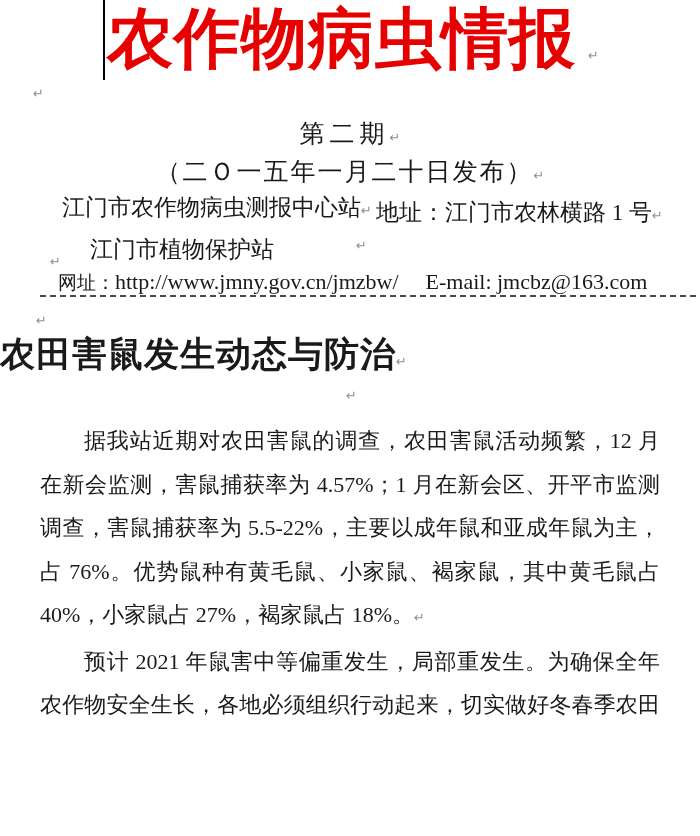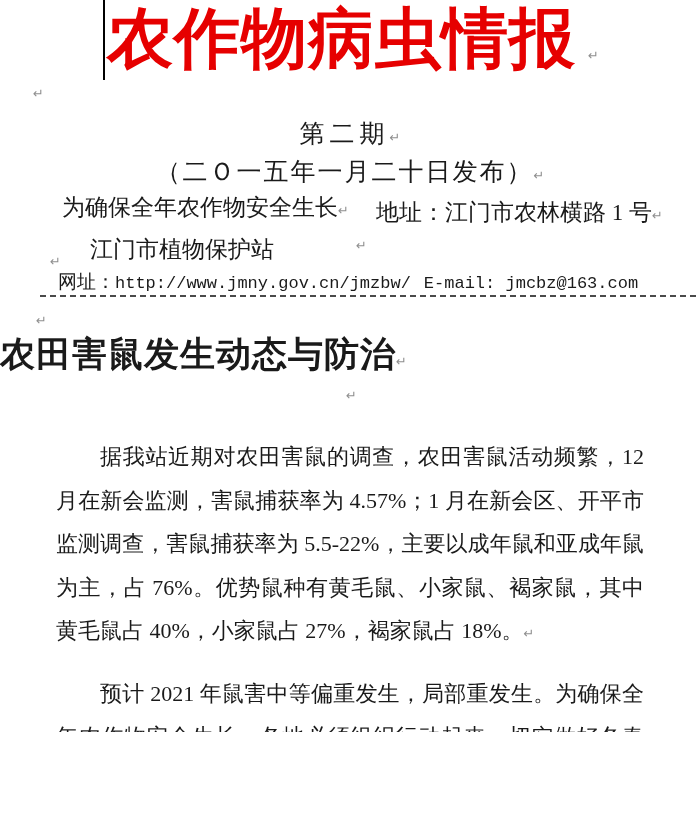--- a/index.html
+++ b/index.html
@@ -57,24 +57,24 @@
     position: absolute;
     left: 58px; top: 269px;
     width: 640px;
     display: flex;
     align-items: baseline;
     white-space: nowrap;
     font-size: 19px;
     text-align: right;
   }
   .contact .latin {
-    font-family: Liberation Mono, monospace;
-    font-size: 17px;
+    font-family: Liberation Serif, serif;
+    font-size: 22px;
   }
-  .contact .gap1 { margin-left: 13px; }
+  .contact .gap1 { margin-left: 27px; }
   
   .divider {
     position: absolute;
     left: 40px; right: 4px; top: 295px;
     border-top: 2px dashed #4a4a4a;
     height: 0;
   }
   
   .article-title {
     position: absolute;
@@ -89,21 +89,21 @@
   }
   .body-text {
     position: absolute;
     left: 40px; top: 419px;
     width: 620px;
     font-size: 22px;
     line-height: 43.5px;
     text-align: justify;
   }
   .body-text p {
-    margin: 16px;
+    margin: 0;
     text-indent: 2em;
   }
 </style>
 </head>
 <body>
 
 <div class="page">
 
   <div class="vline"></div>
   <div class="masthead-title">农作物病虫情报</div>
@@ -111,21 +111,21 @@
   <span class="mark mark-abs" style="left:33px; top:86px;">↵</span>
 
   <div class="issue-line issue-date">
     <span>（二Ｏ一五年一月二十日发布）</span><span class="mark">↵</span>
   </div>
   <div class="issue-line issue-no">
     <span>第二期</span><span class="mark">↵</span>
   </div>
 
   <div class="org1">
-    <span>为确保全年农作物安全生长</span><span class="mark">↵</span>
+    <span>江门市农作物病虫测报中心站</span><span class="mark">↵</span>
   </div>
   <div class="org2">
     <span>江门市植物保护站</span>
   </div>
   <div class="address">
     <span>地址：江门市农林横路 1 号</span><span class="mark">↵</span>
   </div>
   <span class="mark mark-abs" style="left:356px; top:238px;">↵</span>
   <span class="mark mark-abs" style="left:50px; top:254px;">↵</span>
 

